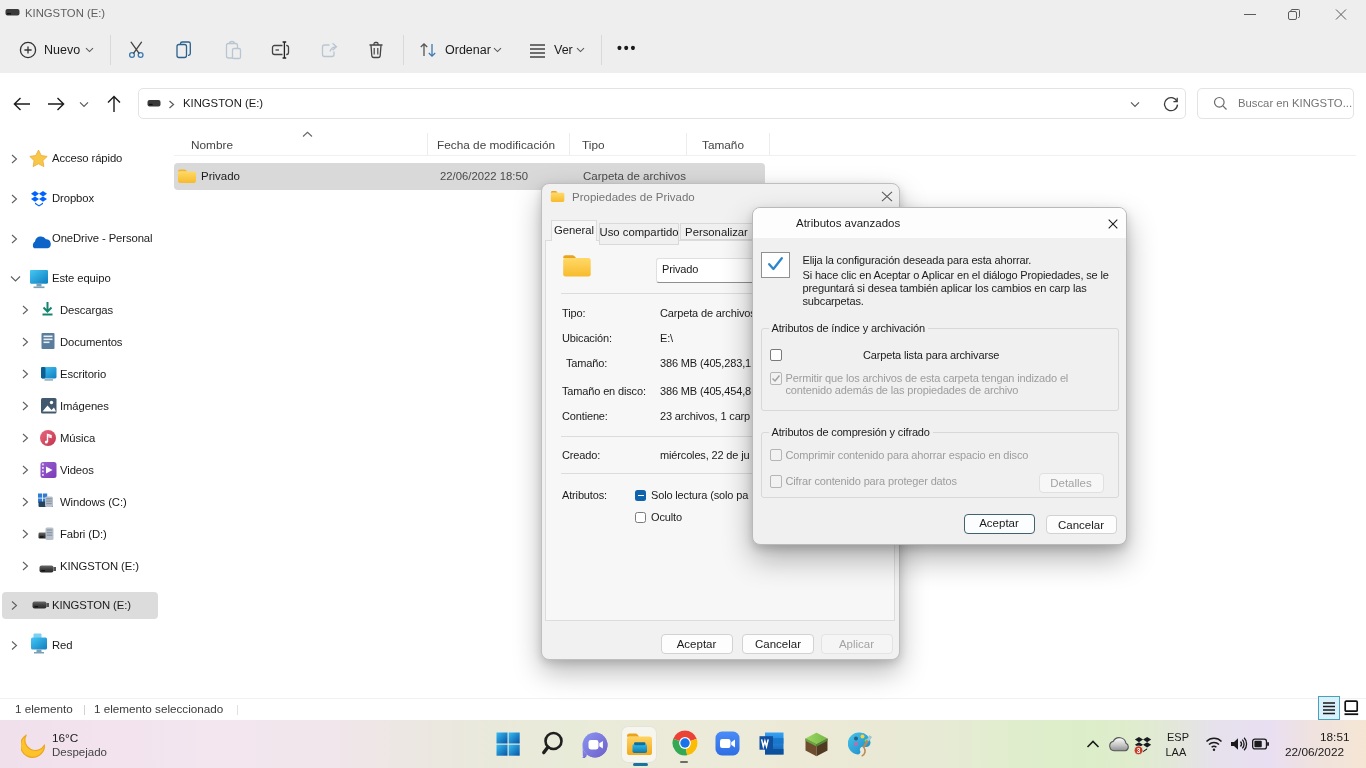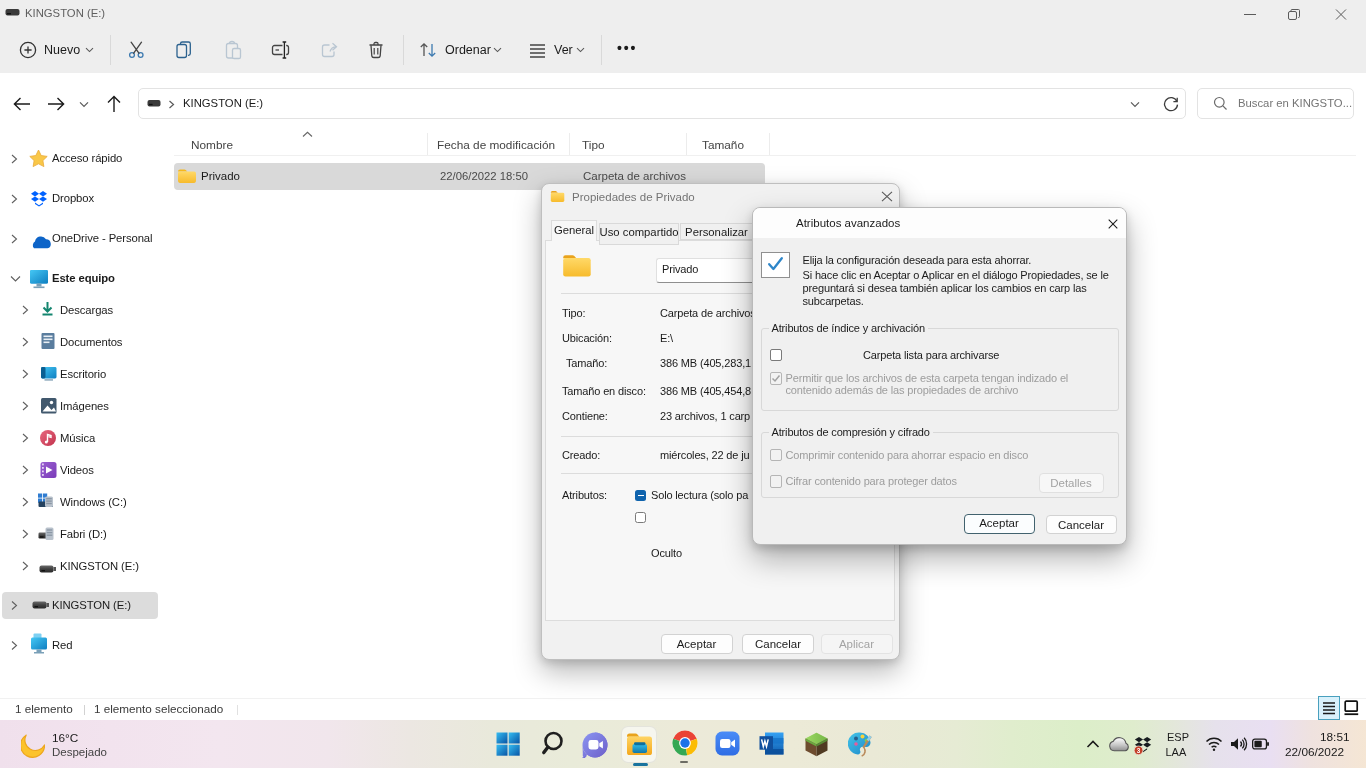--- a/index.html
+++ b/index.html
@@ -275,21 +275,21 @@
  <g>
       <rect x="33.5" y="503.5" width="8" height="7" rx="1" fill="#7ed0f2"></rect>
       <rect x="31" y="507.5" width="16" height="12" rx="1.5" fill="url(#mgrad)"></rect>
       <rect x="36.5" y="519.5" width="5" height="2.5" fill="#7aa0b8"></rect>
       <rect x="34" y="522" width="10" height="1.5" fill="#7aa0b8"></rect>
     </g>
 </svg>
 <div class="sbt" style="left:52px;top:152px;">Acceso rápido</div>
 <div class="sbt" style="left:52px;top:192px;">Dropbox</div>
 <div class="sbt" style="left:52px;top:232px;">OneDrive - Personal</div>
-<div class="sbt" style="left:52px;top:272px;font-weight:bold;">Este equipo</div>
+<div class="sbt" style="left:52px;top:272px;">Este equipo</div>
 <div class="sbt" style="left:60px;top:303.5px;">Descargas</div>
 <div class="sbt" style="left:60px;top:335.5px;">Documentos</div>
 <div class="sbt" style="left:60px;top:367.5px;">Escritorio</div>
 <div class="sbt" style="left:60px;top:399.5px;">Imágenes</div>
 <div class="sbt" style="left:60px;top:431.5px;">Música</div>
 <div class="sbt" style="left:60px;top:463.5px;">Videos</div>
 <div class="sbt" style="left:60px;top:495.5px;">Windows (C:)</div>
 <div class="sbt" style="left:60px;top:527.5px;">Fabri (D:)</div>
 <div class="sbt" style="left:60px;top:559.5px;">KINGSTON (E:)</div>
 <div class="sbt" style="left:52px;top:599px;">KINGSTON (E:)</div>
@@ -560,21 +560,21 @@
 <div class="dlbl" style="left:660px;top:410px;">23 archivos, 1 carp</div>
 <div class="hline" style="left:561px;top:435.5px;width:191px;"></div>
 <div class="dlbl" style="left:562px;top:448.5px;">Creado:</div>
 <div class="dlbl" style="left:660px;top:448.5px;">miércoles, 22 de ju</div>
 <div class="hline" style="left:561px;top:473px;width:191px;"></div>
 <div class="dlbl" style="left:562px;top:489px;">Atributos:</div>
 <div class="abs" style="left:635px;top:490px;width:11px;height:11px;background:#0f63ad;border-radius:2.5px;"></div>
 <div class="abs" style="left:637.5px;top:494.7px;width:6px;height:1.8px;background:#fff;"></div>
 <div class="dlbl" style="left:651px;top:489px;">Solo lectura (solo pa</div>
 <div class="cbx" style="left:635px;top:511.5px;width:11px;height:11px;border-radius:2.5px;"></div>
-<div class="dlbl" style="left:651px;top:510.5px;margin-top:36px;">Oculto</div>
+<div class="dlbl" style="left:651px;top:510.5px;">Oculto</div>
 
 <div class="btn" style="left:660.5px;top:633.5px;">Aceptar</div>
 <div class="btn" style="left:742px;top:633.5px;">Cancelar</div>
 <div class="btn" style="left:820.5px;top:633.5px;color:#a3a3a3;background:#f5f5f5;border-color:#e3e3e3;">Aplicar</div>
 
 <div class="abs" style="left:752px;top:207px;width:375px;height:338px;background:#f0f0f0;border:1px solid #b9b9b9;border-radius:8px;box-shadow:0 14px 30px rgba(0,0,0,.30),0 4px 10px rgba(0,0,0,.16);overflow:hidden;">
   <div style="position:absolute;left:0;top:0;width:100%;height:30px;background:#fdfdfd;"></div>
 </div>
 <div class="abs" style="left:760px;top:216.5px;font-size:11.5px;color:#1b1b1b;white-space:nowrap;margin-left:36px;">Atributos avanzados</div>
 <svg class="abs" style="left:1107.5px;top:218.5px" width="10" height="10" viewBox="0 0 10 10">

